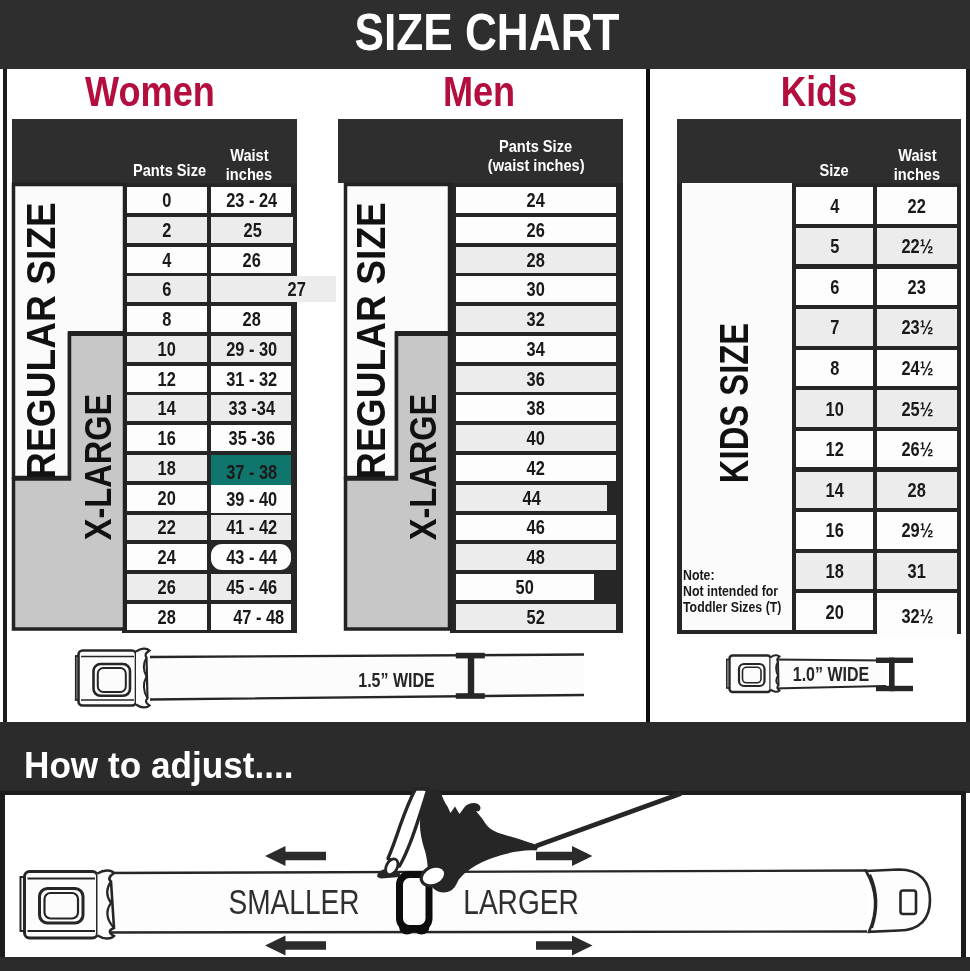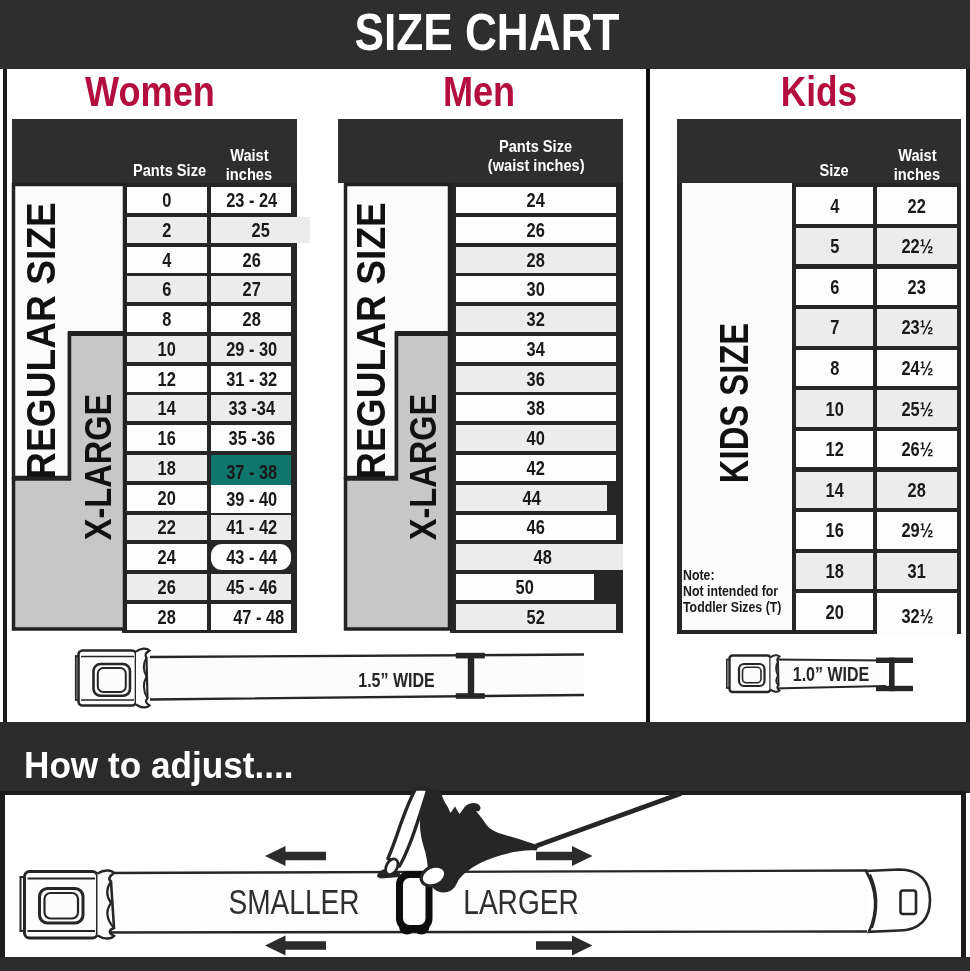--- a/index.html
+++ b/index.html
@@ -40,35 +40,35 @@
 <div class="cell" style="left:126.5px;top:187.2px;width:80.6px;height:25.9px;background:#fdfdfd;">
     <span>0</span>
   </div>
 <div class="cell" style="left:211.2px;top:187.2px;width:80.2px;height:25.9px;background:#fdfdfd;">
     <span>23 - 24</span>
   </div>
 
 <div class="cell" style="left:126.5px;top:216.9px;width:80.6px;height:25.9px;background:#ececec;">
     <span>2</span>
   </div>
-<div class="cell" style="left:211.2px;top:216.9px;width:99px;height:25.9px;background:#ececec;">
+<div class="cell" style="left:211.2px;top:216.9px;width:82px;height:25.9px;background:#ececec;">
     <span>25</span>
   </div>
 
 <div class="cell" style="left:126.5px;top:246.7px;width:80.6px;height:25.9px;background:#fdfdfd;">
     <span>4</span>
   </div>
 <div class="cell" style="left:211.2px;top:246.7px;width:80.2px;height:25.9px;background:#fdfdfd;">
     <span>26</span>
   </div>
 
 <div class="cell" style="left:126.5px;top:276.4px;width:80.6px;height:25.9px;background:#ececec;">
     <span>6</span>
   </div>
-<div class="cell" style="left:211.2px;top:276.4px;width:80.2px;height:25.9px;background:#ececec;">
+<div class="cell" style="left:211.2px;top:276.4px;width:80.2px;height:25.9px;background:#ececec;padding-left:45px;">
     <span>27</span>
   </div>
 
 <div class="cell" style="left:126.5px;top:306.2px;width:80.6px;height:25.9px;background:#fdfdfd;">
     <span>8</span>
   </div>
 <div class="cell" style="left:211.2px;top:306.2px;width:80.2px;height:25.9px;background:#fdfdfd;">
     <span>28</span>
   </div>
 
@@ -189,21 +189,21 @@
   </div>
 
 <div class="cell" style="left:456px;top:484.7px;width:151px;height:25.9px;background:#ececec;">
     <span>44</span>
   </div>
 
 <div class="cell" style="left:456px;top:514.5px;width:160.3px;height:25.9px;background:#fdfdfd;">
     <span>46</span>
   </div>
 
-<div class="cell" style="left:456px;top:544.2px;width:160.3px;height:25.9px;background:#ececec;padding-left:7px;">
+<div class="cell" style="left:456px;top:544.2px;width:160.3px;height:25.9px;background:#ececec;">
     <span>48</span>
   </div>
 
 <div class="cell" style="left:456px;top:574.0px;width:138px;height:25.9px;background:#fdfdfd;">
     <span>50</span>
   </div>
 
 <div class="cell" style="left:456px;top:603.7px;width:160.3px;height:25.9px;background:#ececec;">
     <span>52</span>
   </div>

